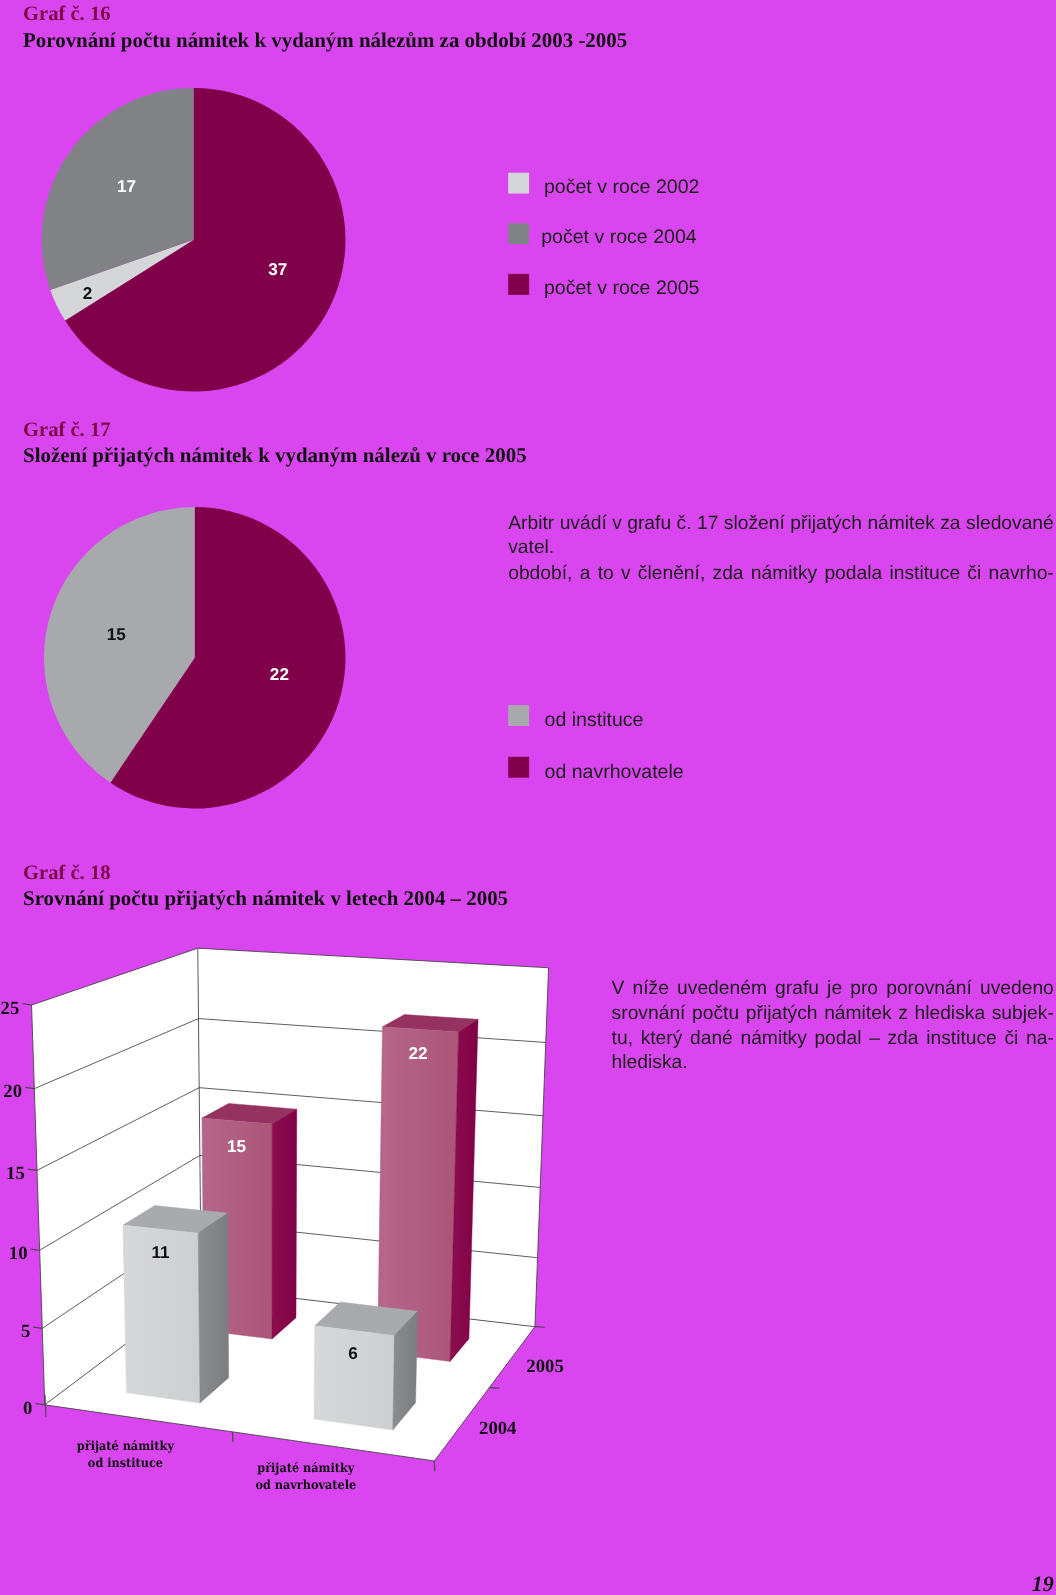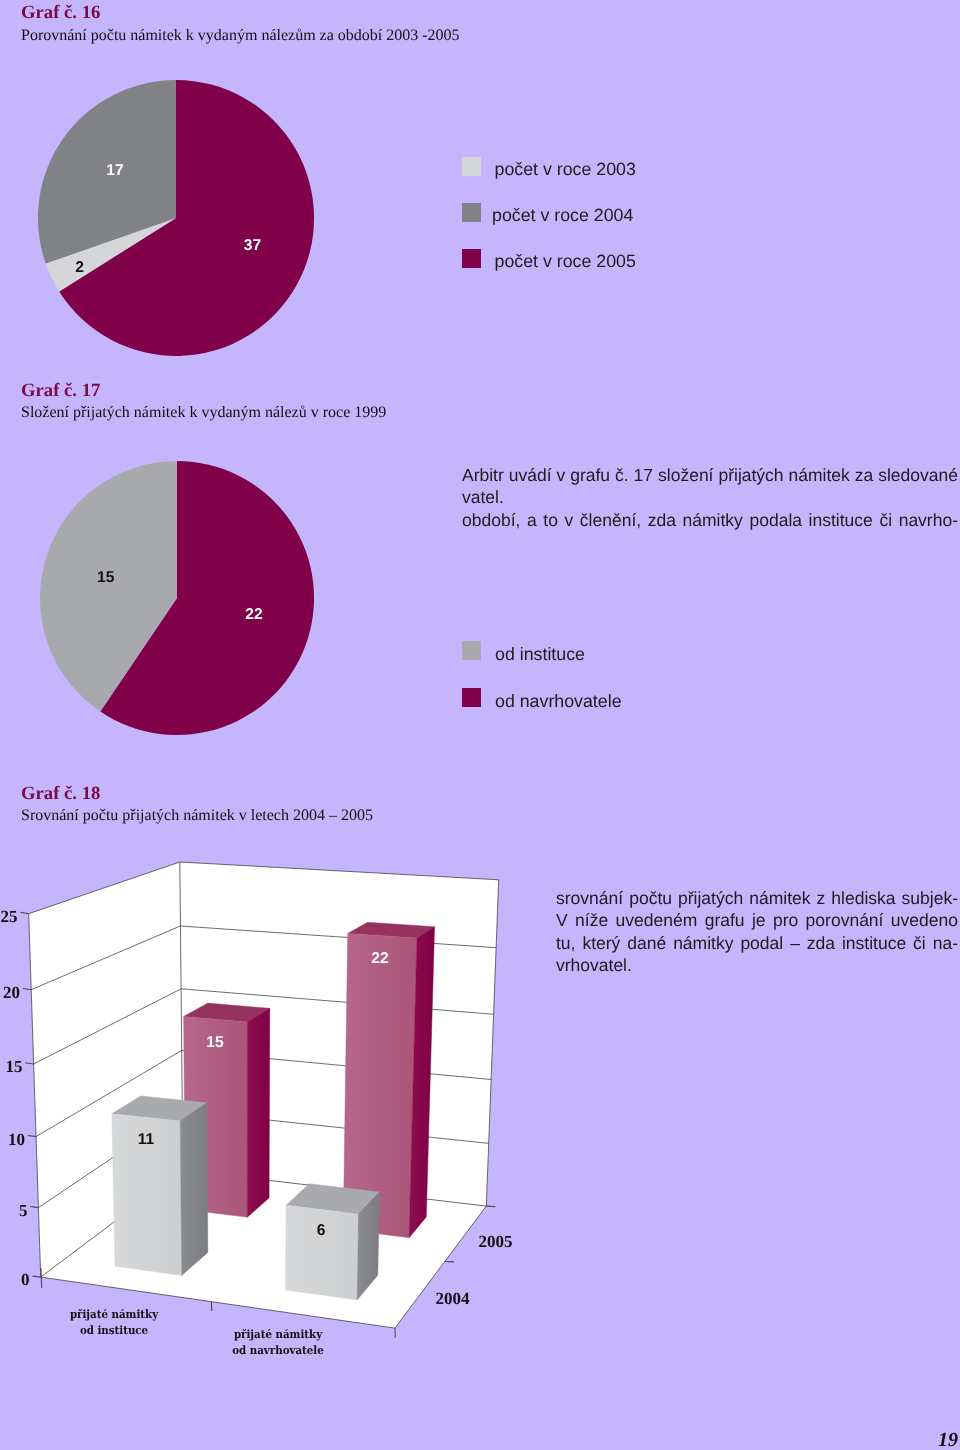--- a/index.html
+++ b/index.html
@@ -1,20 +1,20 @@
 <!DOCTYPE html>
 <html><head>
 <meta charset="utf-8">
 <style>
   html,body{margin:0;padding:0;background:#fff;}
   body{width:960px;height:1450px;font-family:"DejaVu Sans",sans-serif;-webkit-font-smoothing:antialiased;text-rendering:geometricPrecision;}
-  .page{position:relative;width:960px;height:1450px;overflow:hidden;background:#c4b5fd;}
+  .page{position:relative;width:960px;height:1450px;overflow:hidden;background:#d946ef;}
   .abs{position:absolute;}
   .gtitle{font-family:"Liberation Serif",serif;font-weight:bold;font-size:18.7px;}
-  .gsub{font-family:"Liberation Serif",serif;font-weight:normal;color:#111;font-size:16px;}
+  .gsub{font-family:"Liberation Serif",serif;font-weight:bold;color:#111;font-size:19px;}
   .para{font-family:"Liberation Sans",sans-serif;font-size:17.5px;color:#1c1c1c;margin-top:15px;}
   .para .ln{display:block;text-align:justify;text-align-last:justify;}
   .para .ln.last{text-align-last:left;}
   .legtext{font-family:"Liberation Sans",sans-serif;font-size:17.8px;color:#1c1c1c;white-space:nowrap;}
   .sw{position:absolute;}
   svg{display:block;}
   svg text{-webkit-font-smoothing:antialiased;text-rendering:geometricPrecision;}
   .page{will-change:transform;}
   svg g,svg>text{opacity:0.999;}
   .pglabel{font-family:"Liberation Serif",serif;font-weight:bold;font-style:italic;font-size:20px;color:#111;}
@@ -34,34 +34,34 @@
       <path fill="#808286" d="M156 148 L25.7 193.6 A138 138 0 0 1 156 10 Z"></path>
     </g>
     <text x="232.5" y="180" text-anchor="middle" font-family="Liberation Sans, sans-serif" font-weight="bold" font-size="15.6" fill="#ffffff">37</text>
     <text x="95" y="104.5" text-anchor="middle" font-family="Liberation Sans, sans-serif" font-weight="bold" font-size="15.6" fill="#ffffff">17</text>
     <text x="59.5" y="202" text-anchor="middle" font-family="Liberation Sans, sans-serif" font-weight="bold" font-size="15.6" fill="#111111">2</text>
   </svg>
 
   <div class="abs" style="left:462px;top:157px;">
     <div style="position:relative;height:46px;">
       <span class="sw" style="left:0;top:0;width:19px;height:19px;background:#D4D6D8;"></span>
-      <span class="legtext abs" style="left:32.5px;top:1.5px;">počet v roce 2003</span>
+      <span class="legtext abs" style="left:32.5px;top:1.5px;">počet v roce 2002</span>
     </div>
     <div style="position:relative;height:46px;">
       <span class="sw" style="left:0;top:0;width:19px;height:19px;background:#808286;"></span>
       <span class="legtext abs" style="left:30px;top:1.5px;">počet v roce 2004</span>
     </div>
     <div style="position:relative;height:46px;">
       <span class="sw" style="left:0;top:0;width:19px;height:19px;background:#80004A;"></span>
       <span class="legtext abs" style="left:32.5px;top:1.5px;">počet v roce 2005</span>
     </div>
   </div>
 
   <div class="abs gtitle" style="left:21px;top:380px;color:#7B0A46;">Graf č. 17</div>
-  <div class="abs gsub" style="left:21px;top:403.5px;">Složení přijatých námitek k vydaným nálezů v roce 1999</div>
+  <div class="abs gsub" style="left:21px;top:403.5px;">Složení přijatých námitek k vydaným nálezů v roce 2005</div>
 
   <svg class="abs" width="300" height="290" viewBox="0 0 300 290" style="left:38.7px;top:459px;">
     <g>
       <path fill="#80004A" d="M138 139 L138 2 A137 137 0 1 1 61.3 252.5 Z"></path>
       <path fill="#A7A9AC" d="M138 139 L61.3 252.5 A137 137 0 0 1 138 2 Z"></path>
     </g>
     <text x="215" y="159.5" text-anchor="middle" font-family="Liberation Sans, sans-serif" font-weight="bold" font-size="15.6" fill="#ffffff">22</text>
     <text x="66.8" y="123" text-anchor="middle" font-family="Liberation Sans, sans-serif" font-weight="bold" font-size="15.6" fill="#111111">15</text>
   </svg>
 
@@ -79,24 +79,24 @@
     <div style="position:relative;height:47px;">
       <span class="sw" style="left:0;top:0;width:19px;height:19px;background:#80004A;"></span>
       <span class="legtext abs" style="left:33px;top:3px;">od navrhovatele</span>
     </div>
   </div>
 
   <div class="abs gtitle" style="left:21px;top:782.5px;color:#7B0A46;">Graf č. 18</div>
   <div class="abs gsub" style="left:21px;top:806.5px;">Srovnání počtu přijatých námitek v letech 2004 – 2005</div>
 
   <div class="abs para" style="left:556px;top:872px;width:402px;line-height:22.4px;">
+    <span class="ln">V níže uvedeném grafu je pro porovnání uvedeno</span>
     <span class="ln">srovnání počtu přijatých námitek z hlediska subjek-</span>
-    <span class="ln">V níže uvedeném grafu je pro porovnání uvedeno</span>
     <span class="ln">tu, který dané námitky podal – zda instituce či na-</span>
-    <span class="ln last">vrhovatel.</span>
+    <span class="ln last">hlediska.</span>
   </div>
 
   <svg class="abs" width="540" height="560" viewBox="0 0 540 560" style="left:0px;top:850px;">
     <defs>
       <linearGradient id="gmF" x1="0" y1="0" x2="1" y2="0">
         <stop offset="0" stop-color="#B5678A"></stop>
           <stop offset="1" stop-color="#AB5578"></stop>
       </linearGradient>
       <linearGradient id="gmS" x1="0" y1="0" x2="1" y2="0">
         <stop offset="0" stop-color="#8D0E4E"></stop>

